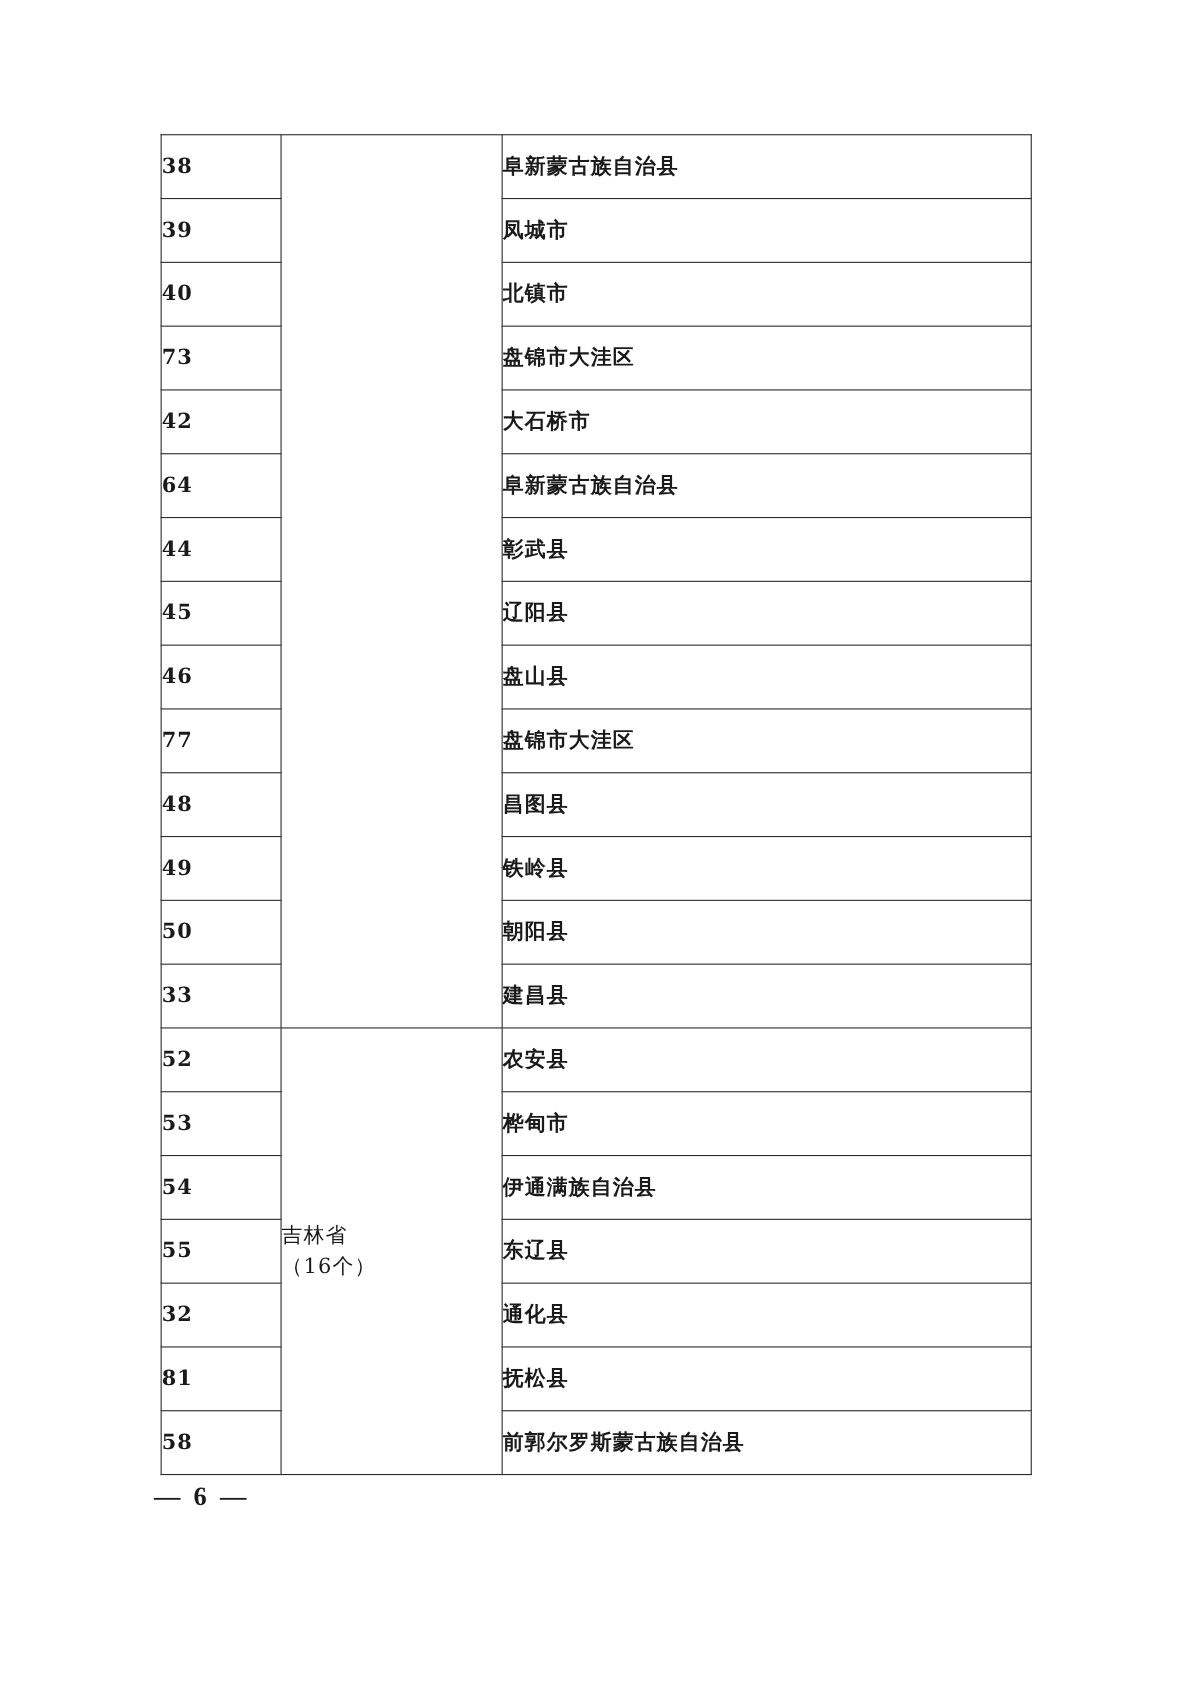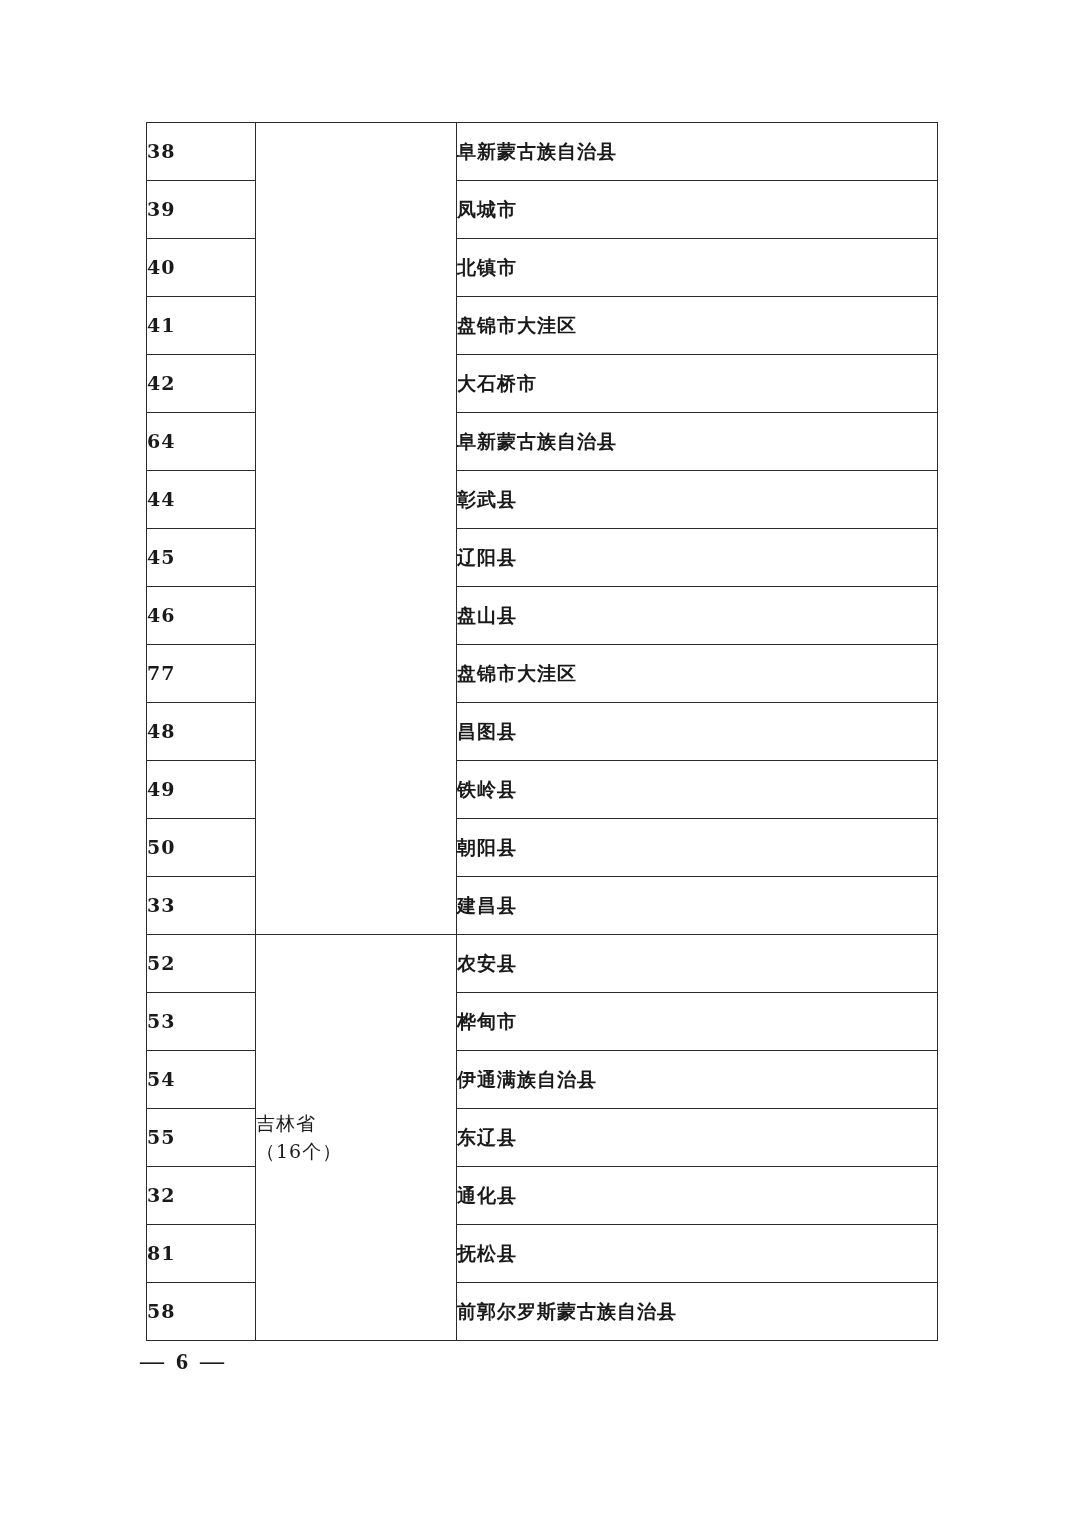--- a/index.html
+++ b/index.html
@@ -94,21 +94,21 @@
         </tr>
         <tr>
           <td class="col-num">39</td>
           <td class="col-name">凤城市</td>
         </tr>
         <tr>
           <td class="col-num">40</td>
           <td class="col-name">北镇市</td>
         </tr>
         <tr>
-          <td class="col-num">41</td>
+          <td class="col-num">73</td>
           <td class="col-name">盘锦市大洼区</td>
         </tr>
         <tr>
           <td class="col-num">42</td>
           <td class="col-name">大石桥市</td>
         </tr>
         <tr>
           <td class="col-num">64</td>
           <td class="col-name">阜新蒙古族自治县</td>
         </tr>

